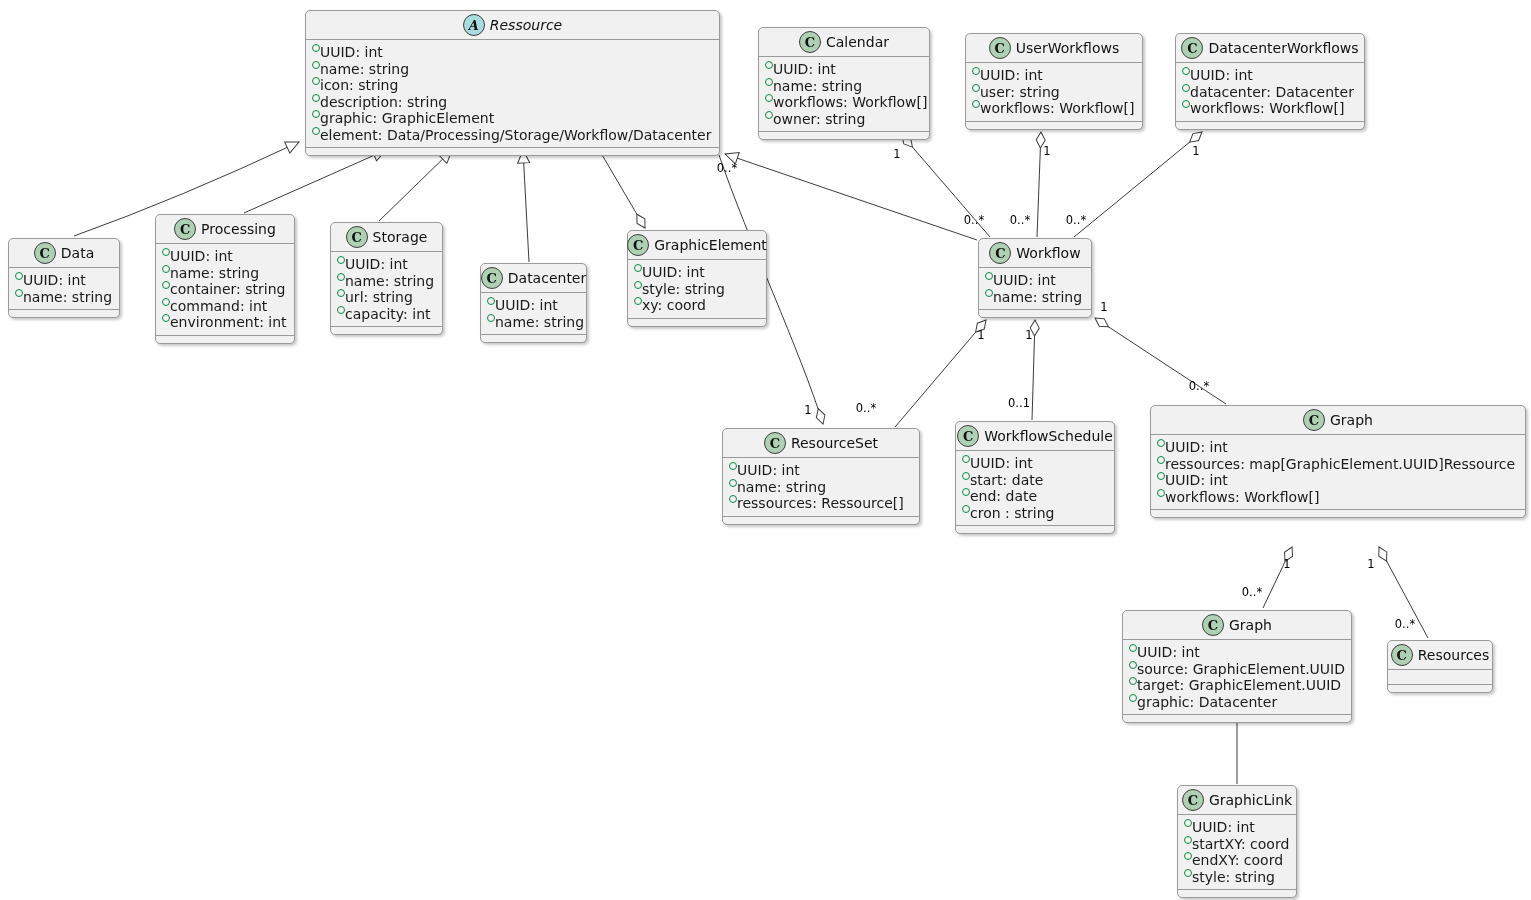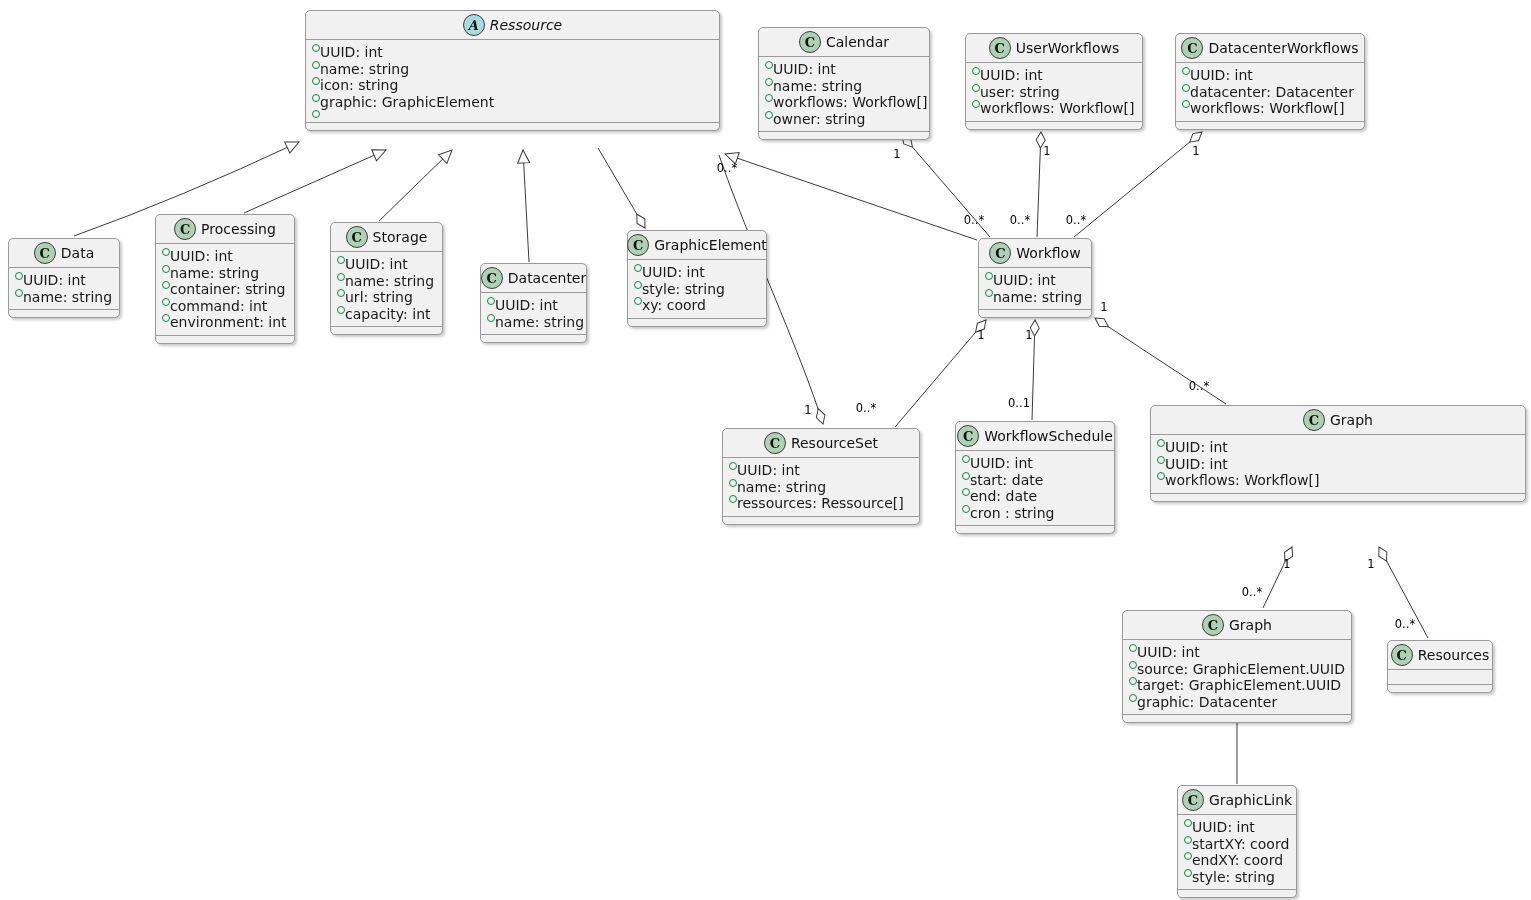--- a/index.html
+++ b/index.html
@@ -90,24 +90,29 @@
         <div class="uml-attr">
           <span class="bullet"></span>
           <span>name: string</span>
         </div>
         <div class="uml-attr">
           <span class="bullet"></span>
           <span>icon: string</span>
         </div>
         <div class="uml-attr">
           <span class="bullet"></span>
+          <span>description: string</span>
+        </div>
+        <div class="uml-attr">
+          <span class="bullet"></span>
           <span>graphic: GraphicElement</span>
         </div>
         <div class="uml-attr">
           <span class="bullet"></span>
+          <span>element: Data/Processing/Storage/Workflow/Datacenter</span>
         </div>
       </div>
       <div class="uml-methods"></div>
     </div>
     <div class="uml-class" style="left: 758px; top: 27px; width: 172px;">
       <div class="uml-title">
         <span class="circ class">C</span>
         <span class="uml-name">Calendar</span>
       </div>
       <div class="uml-attrs">
@@ -346,20 +351,24 @@
     </div>
     <div class="uml-class" style="left: 1150px; top: 405px; width: 376px;">
       <div class="uml-title">
         <span class="circ class">C</span>
         <span class="uml-name">Graph</span>
       </div>
       <div class="uml-attrs">
         <div class="uml-attr">
           <span class="bullet"></span>
           <span>UUID: int</span>
+        </div>
+        <div class="uml-attr">
+          <span class="bullet"></span>
+          <span>ressources: map[GraphicElement.UUID]Ressource</span>
         </div>
         <div class="uml-attr">
           <span class="bullet"></span>
           <span>UUID: int</span>
         </div>
         <div class="uml-attr">
           <span class="bullet"></span>
           <span>workflows: Workflow[]</span>
         </div>
       </div>

